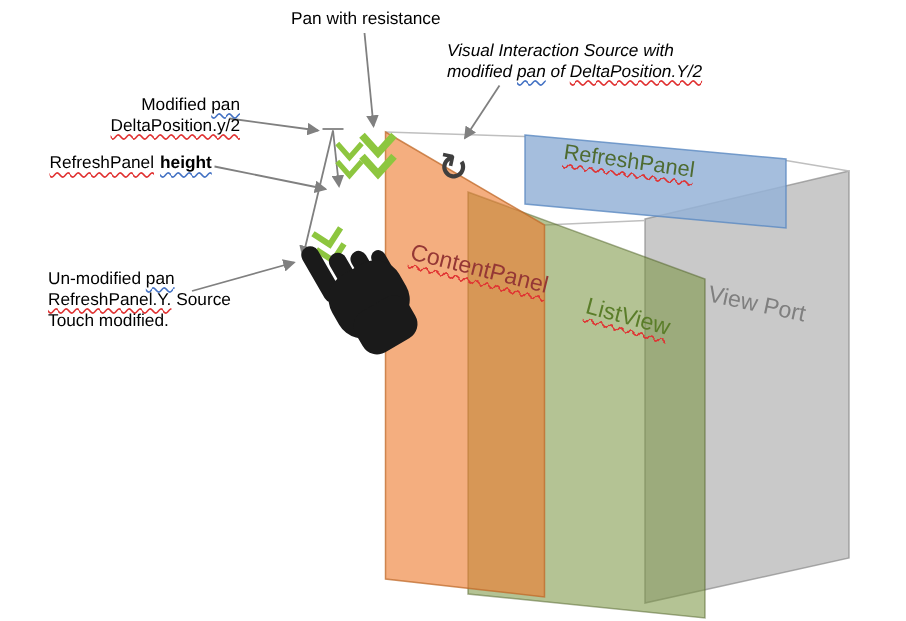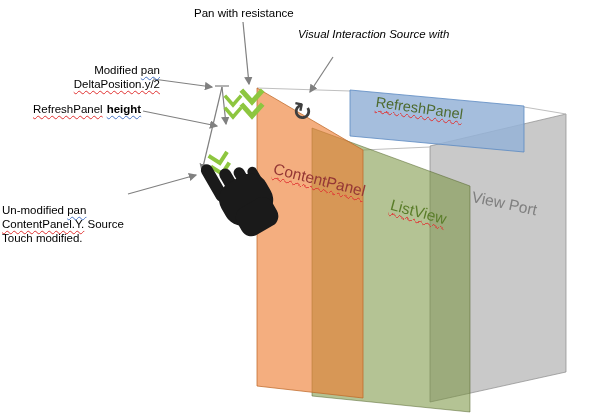--- a/index.html
+++ b/index.html
@@ -99,34 +99,35 @@
       <rect x="0" y="58" width="44" height="34" rx="12" stroke="none"></rect>
     </g>
   </svg>
 
   <div class="lbl" style="left:194px;top:6px;">
     <span>Pan with resistance</span>
   </div>
 
   <div class="lbl" style="left:298px;top:27px;font-style:italic;">
     <div><span>Visual Interaction Source with</span></div>
+    <div><span>modified </span><span class="sq-blue">pan</span><span> of </span><span class="sq-red">DeltaPosition.Y/2</span></div>
   </div>
 
   <div class="lbl" style="left:64px;top:63px;width:96px;text-align:right;">
     <div><span>Modified </span><span class="sq-blue">pan</span></div>
     <div><span class="sq-red">DeltaPosition.y/2</span></div>
   </div>
 
   <div class="lbl" style="left:33px;top:102px;">
     <span class="sq-red">RefreshPanel</span><span class="sq-blue gap-left">height</span>
   </div>
 
-  <div class="lbl" style="left:2px;top:179px;margin-top:24px;">
+  <div class="lbl" style="left:32px;top:179px;">
     <div><span>Un-modified </span><span class="sq-blue">pan</span></div>
-    <div><span class="sq-red">ContentPanel.Y.</span><span> Source</span></div>
+    <div><span class="sq-red">RefreshPanel.Y.</span><span> Source</span></div>
     <div><span>Touch modified.</span></div>
   </div>
 
   <div class="rot-icon" style="left:292px;top:98px;">
     <span>↻</span>
   </div>
 
   <div class="panel-lbl sq-red" style="left: 276px; top: 160px; transform: rotate(14deg); color: rgb(149, 55, 53);">ContentPanel</div>
 
   <div class="panel-lbl sq-red" style="left: 393px; top: 196px; transform: rotate(15deg); color: rgb(90, 125, 41);">ListView</div>

